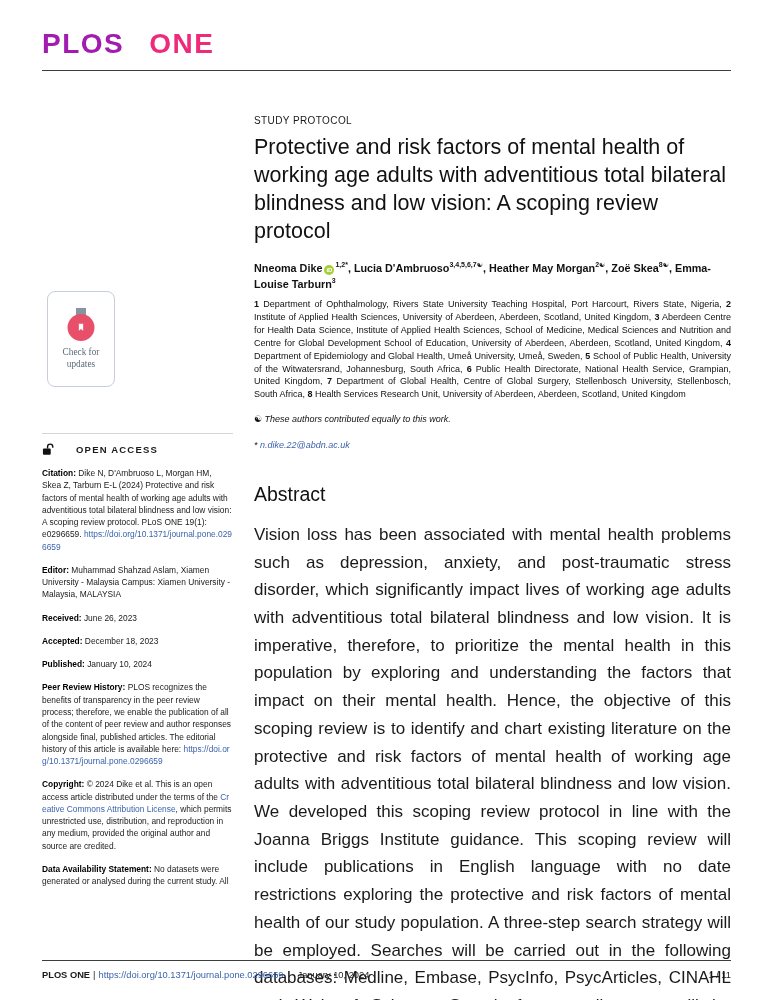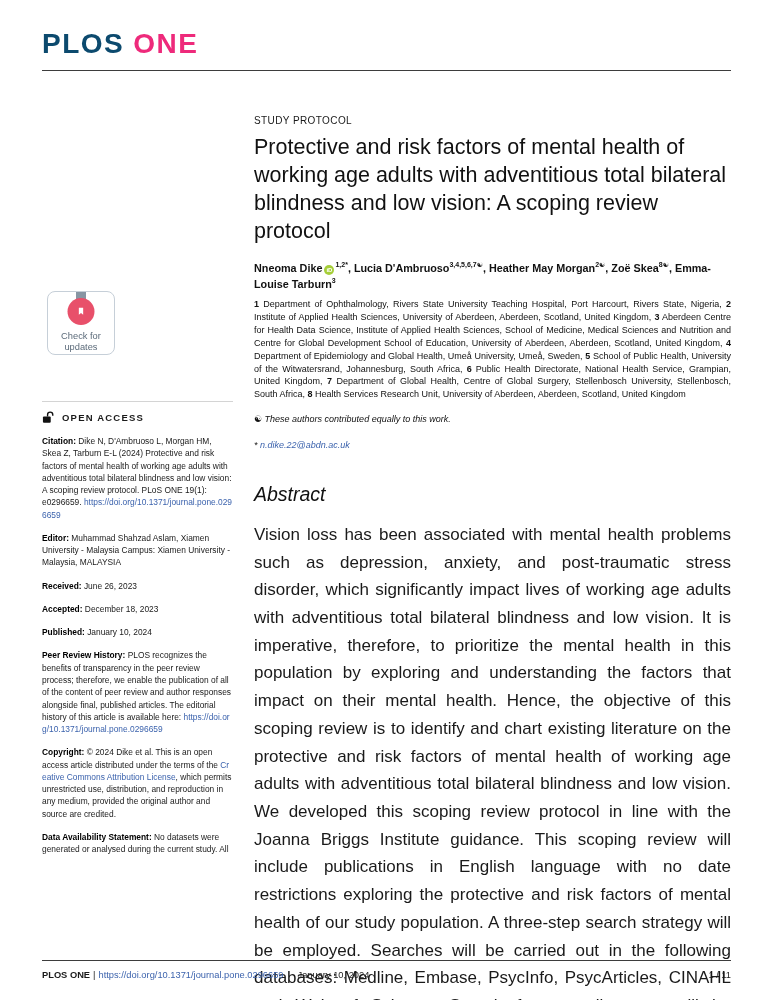--- a/index.html
+++ b/index.html
@@ -8,53 +8,53 @@
     width:773px; height:1000px; position:relative; overflow:hidden;
     font-family:"Liberation Sans","DejaVu Sans",sans-serif;
     color:#1a1a1a;
     -webkit-font-smoothing:antialiased;
   }
   .page { width:773px; height:1000px; padding:0 42px; position:relative; }
 
   
   .masthead { padding-top:30px; padding-bottom:12px; border-bottom:1.5px solid #3d3d3d; }
   .brand { font-size:28px; font-weight:700; letter-spacing:1.5px; line-height:1; }
-  .brand-plos { color:#0c4a6e; margin-right:9px; }
+  .brand-plos { color:#a21caf; margin-right:25px; }
   .brand-one  { color:var(--brand-pink,#EE2A7B); }
 
   
   .content { display:flex; margin-top:44px; }
   .sidebar { width:191px; flex:none; padding-top:176px; }
   .main    { flex:1; margin-left:21px; }
 
   
   .badge {
-    width:68px; height:64px; margin-left:5px;
+    width:68px; height:96px; margin-left:5px;
     border:1px solid #c6cfd8; border-radius:8px; background:#fff;
     display:flex; flex-direction:column; align-items:center; justify-content:center;
-    gap:6px; cursor:pointer;
+    gap:6px; cursor:pointer;font-family:Liberation Serif, serif;
   }
   .crossmark { position:relative; width:30px; height:33px; }
   .cm-ribbon {
     position:absolute; top:0; left:50%; transform:translateX(-50%);
     width:10px; height:14px; background:#8795a3;
     clip-path:polygon(0 0,100% 0,100% 100%,50% 68%,0 100%);
   }
   .cm-circle {
     position:absolute; bottom:0; left:50%; transform:translateX(-50%);
     width:27px; height:27px; border-radius:50%;
     background:var(--crossmark-pink,#E8506A);
     display:flex; align-items:center; justify-content:center;
   }
   .cm-circle svg { width:13px; height:13px; display:block; }
   .badge-text { font-size:9.3px; line-height:1.25; color:#5c6b7a; text-align:center; }
 
   .oa-row {
     margin-top:46px; border-top:1px solid #d4d4d4; padding-top:9px;
-    display:flex; align-items:center; gap:7px;
+    display:flex; align-items:center; gap:21px;
   }
   .oa-row svg { flex:none; display:block; }
   .oa-label { font-size:9.5px; font-weight:700; letter-spacing:1.2px; color:#1a1a1a; }
 
   .side-sec { font-size:8.4px; line-height:1.46; margin-top:11px; color:#1a1a1a; }
   .side-sec b { color:#000; }
   .link { color:var(--link-blue,#3C63AD); text-decoration:none; cursor:pointer; word-break:break-all; }
 
   
   .kicker { font-size:10px; letter-spacing:0.4px; color:#1a1a1a; }
@@ -65,21 +65,21 @@
   .orcid {
     display:inline-block; width:10px; height:10px; border-radius:50%;
     background:var(--orcid-green,#A6CE39); color:#fff;
     font-size:6px; font-weight:700; line-height:10px; text-align:center;
     vertical-align:baseline; margin:0 1px 0 2px; cursor:pointer;
   }
   .affils { margin-top:5px; font-size:9px; line-height:1.43; color:#111; text-align:justify; }
   .affils b { font-weight:700; }
   .note { margin-top:12px; font-size:9px; line-height:1.55; color:#111;font-style:italic; }
   .notes { margin-top:11px; }
-  .abstract-h { margin-top:30px; font-size:19.5px; font-weight:400; color:#111;font-style:italic; }
+  .abstract-h { margin-top:30px; font-size:19.5px; font-weight:400; color:#111; }
   .abstract-p { margin-top:15px; font-size:17px; line-height:1.63; color:#1a1a1a; text-align:justify; }
 
   
   .footer {
     position:absolute; left:42px; right:42px; bottom:20px;
     border-top:1.5px solid #3d3d3d; padding-top:9px;
     display:flex; justify-content:space-between; align-items:baseline;
     font-size:9.3px; color:#1a1a1a;
   }
   .footer-left b { font-weight:700; }

